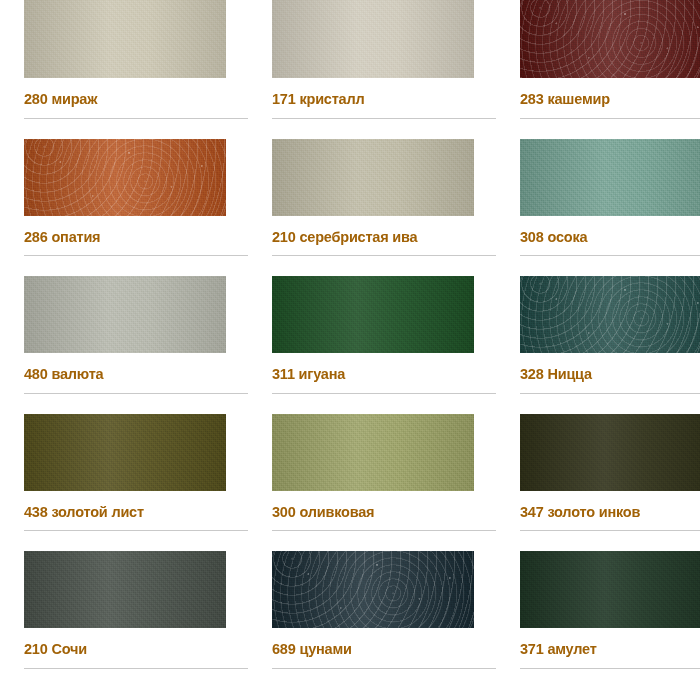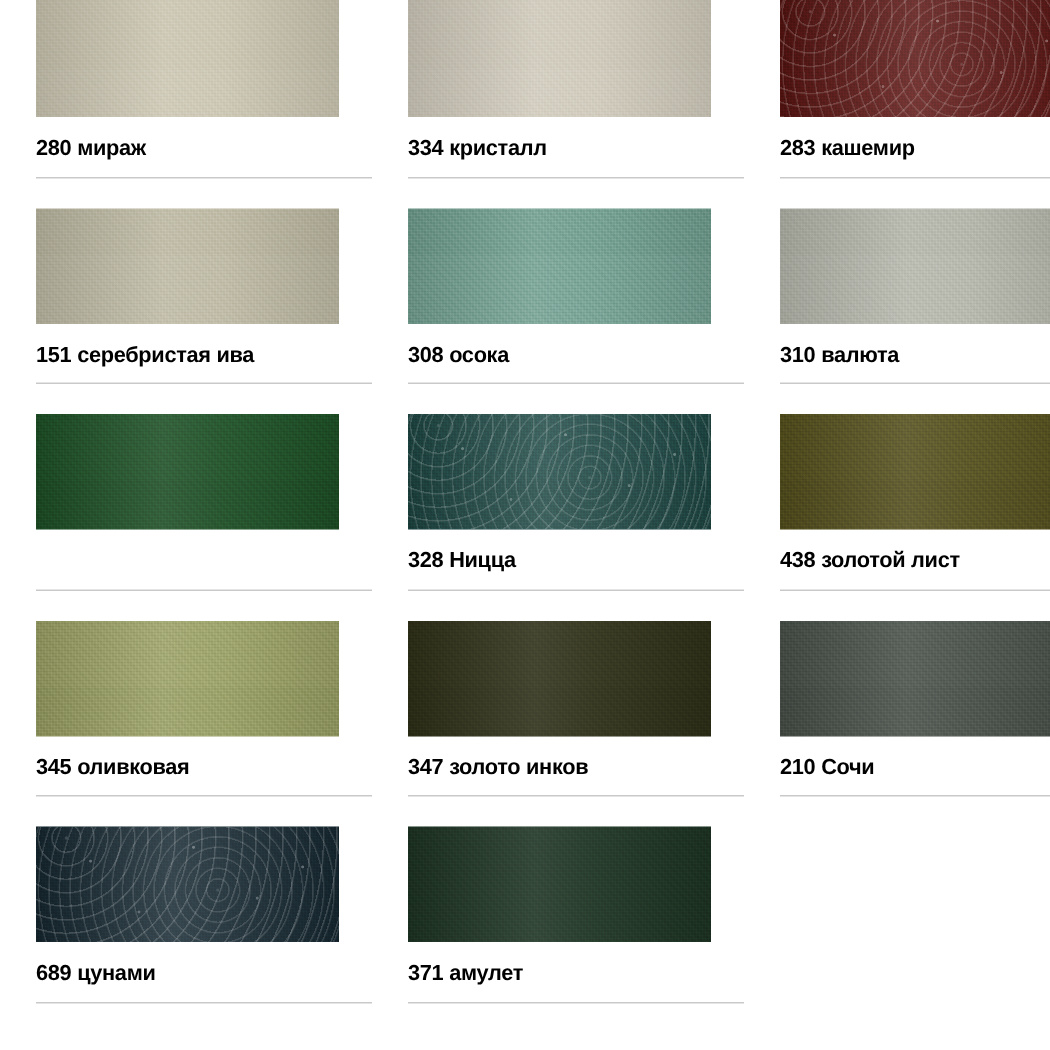--- a/index.html
+++ b/index.html
@@ -88,69 +88,74 @@
       repeating-radial-gradient(circle at 60% 55%, rgba(255,255,255,0.13) 0 0.6px, transparent 1.4px 7px),
       linear-gradient(90deg,
         rgba(0,0,0,0.18) 0%,
         rgba(255,255,255,0.14) 45%,
         rgba(0,0,0,0.14) 100%);
   }
 
   .swatch-label {
     font-size: 14.5px;
     font-weight: bold;
-    color: #000000;
+    color: #a16207;
     letter-spacing: -0.2px;
     padding: 14px 0 11px 0;
     line-height: 1;
     white-space: nowrap;
   }
 </style>
 </head>
 <body>
 
 <div class="catalog-grid">
     <div class="swatch-card">
     <div class="swatch-chip" title="280 мираж" style="background-color: rgb(203, 198, 178);"></div>
     <div class="swatch-label">280 мираж</div>
   </div>
     <div class="swatch-card">
     <div class="swatch-chip" title="281 кристалл" style="background-color: rgb(207, 202, 187);"></div>
-    <div class="swatch-label">334 кристалл</div>
+    <div class="swatch-label">171 кристалл</div>
   </div>
     <div class="swatch-card">
     <div class="swatch-chip sparkle" title="283 кашемир" style="background-color: rgb(92, 21, 18);"></div>
     <div class="swatch-label">283 кашемир</div>
   </div>
     <div class="swatch-card">
+    <div class="swatch-chip sparkle" title="286 опатия" style="background-color: rgb(181, 81, 29);"></div>
+    <div class="swatch-label">286 опатия</div>
+  </div>
+    <div class="swatch-card">
     <div class="swatch-chip" title="301 серебристая ива" style="background-color: rgb(189, 185, 164);"></div>
-    <div class="swatch-label">151 серебристая ива</div>
+    <div class="swatch-label">210 серебристая ива</div>
   </div>
     <div class="swatch-card">
     <div class="swatch-chip" title="308 осока" style="background-color: rgb(116, 160, 146);"></div>
     <div class="swatch-label">308 осока</div>
   </div>
     <div class="swatch-card">
     <div class="swatch-chip" title="310 валюта" style="background-color: rgb(180, 182, 171);"></div>
-    <div class="swatch-label">310 валюта</div>
+    <div class="swatch-label">480 валюта</div>
   </div>
     <div class="swatch-card">
     <div class="swatch-chip" title="311 игуана" style="background-color: rgb(30, 80, 38);"></div>
+    <div class="swatch-label">311 игуана</div>
   </div>
     <div class="swatch-card">
     <div class="swatch-chip sparkle" title="328 Ницца" style="background-color: rgb(31, 74, 70);"></div>
     <div class="swatch-label">328 Ницца</div>
   </div>
     <div class="swatch-card">
     <div class="swatch-chip" title="331 золотой лист" style="background-color: rgb(85, 80, 30);"></div>
     <div class="swatch-label">438 золотой лист</div>
   </div>
     <div class="swatch-card">
     <div class="swatch-chip" title="345 оливковая" style="background-color: rgb(154, 160, 102);"></div>
-    <div class="swatch-label">345 оливковая</div>
+    <div class="swatch-label">300 оливковая</div>
   </div>
     <div class="swatch-card">
     <div class="swatch-chip" title="347 золото инков" style="background-color: rgb(47, 48, 24);"></div>
     <div class="swatch-label">347 золото инков</div>
   </div>
     <div class="swatch-card">
     <div class="swatch-chip" title="360 Сочи" style="background-color: rgb(73, 81, 74);"></div>
     <div class="swatch-label">210 Сочи</div>
   </div>
     <div class="swatch-card">

